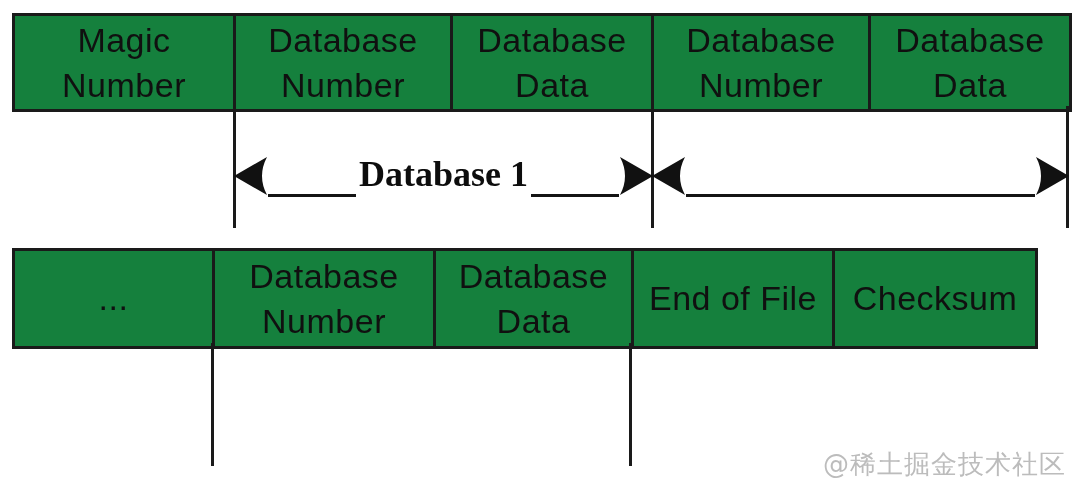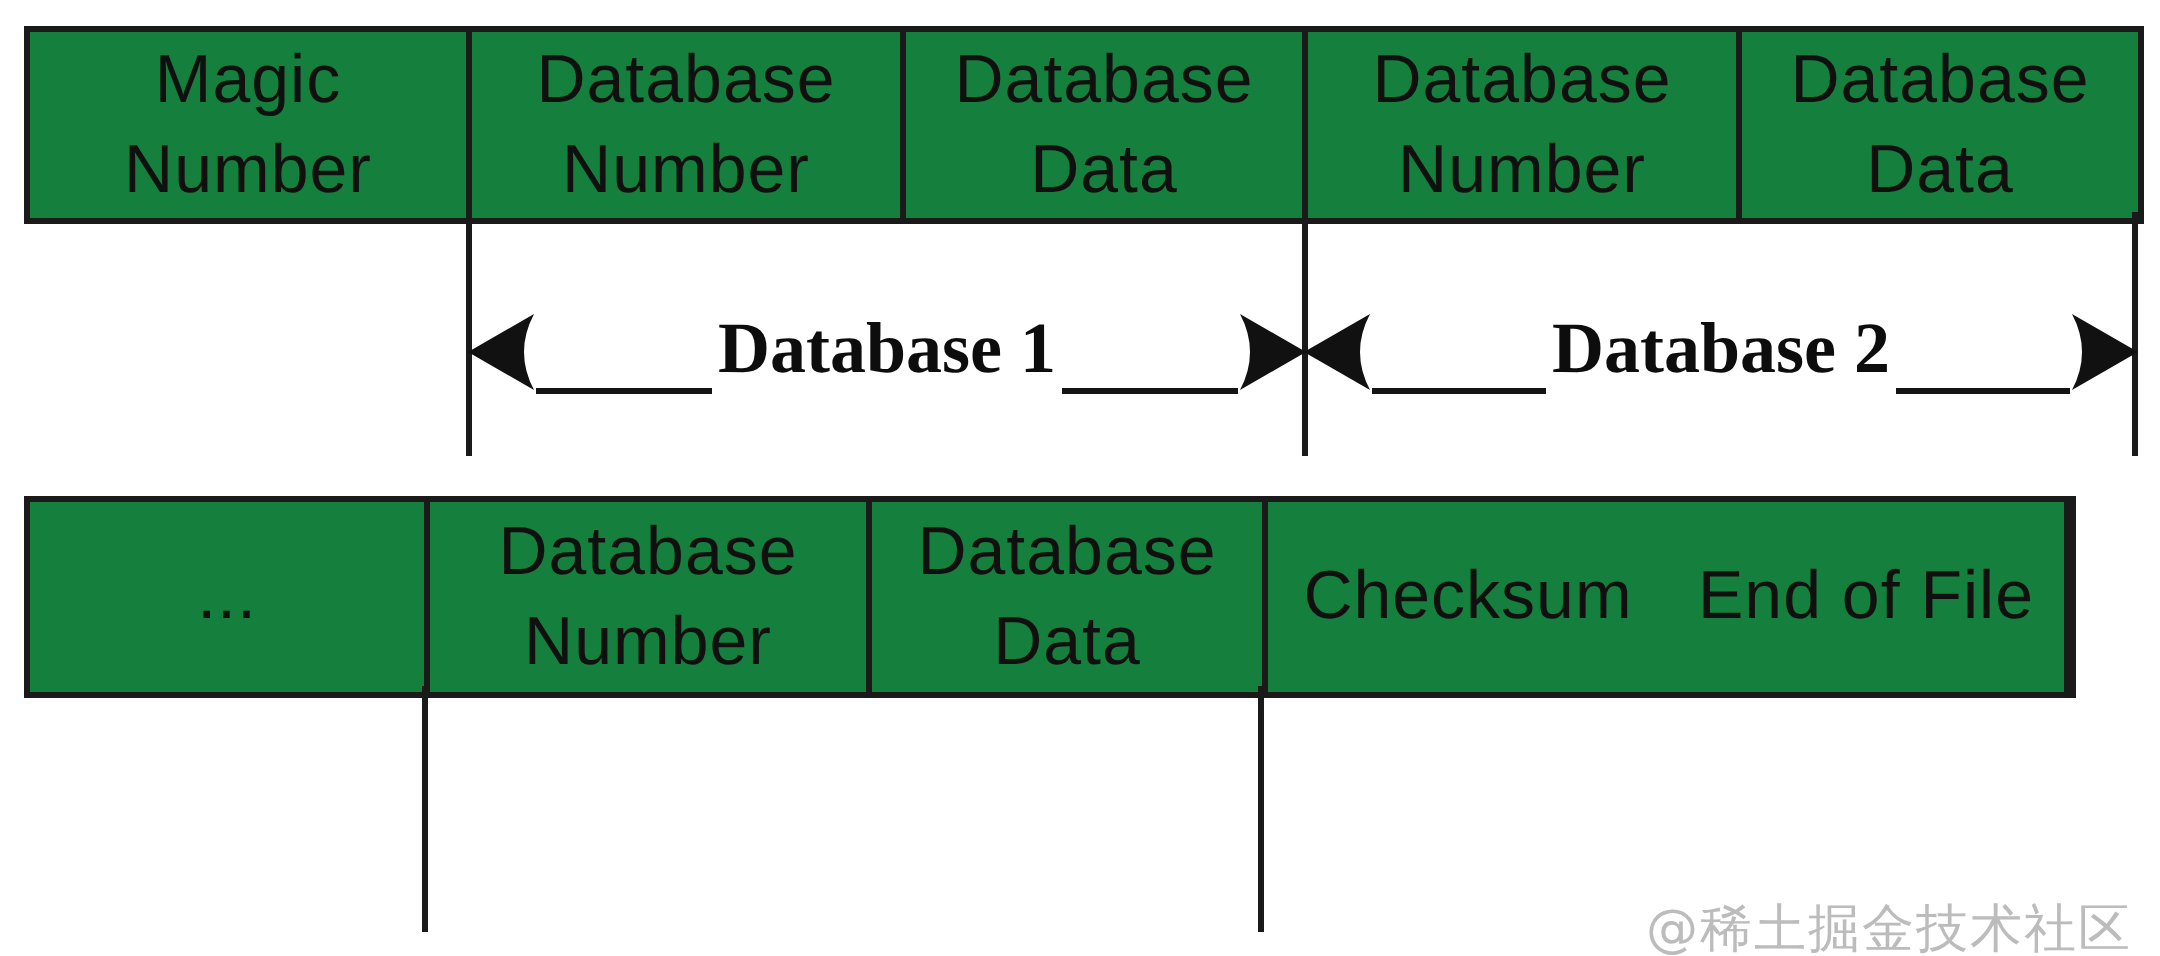--- a/index.html
+++ b/index.html
@@ -75,44 +75,43 @@
     <svg class="head" width="34" height="42" viewBox="0 0 34 42">
       <path d="M 34 21 L 1 2 Q 11 21 1 40 Z" fill="#111"></path>
     </svg>
   </div>
 
   <div class="spanarrow" style="left:652px;width:417px;top:153px;">
     <svg class="head" width="34" height="42" viewBox="0 0 34 42">
       <path d="M 0 21 L 33 2 Q 23 21 33 40 Z" fill="#111"></path>
     </svg>
     <div class="shaft"></div>
-    <span class="spanlabel">Database 2</span>
     <div class="shaft"></div>
     <svg class="head" width="34" height="42" viewBox="0 0 34 42">
       <path d="M 34 21 L 1 2 Q 11 21 1 40 Z" fill="#111"></path>
     </svg>
   </div>
 
   <div class="rowtable" style="left:12px;top:248px;height:95px;width:1020px;">
     <div class="cell" style="width:200px;">
       <span>...</span>
     </div>
     <div class="cell" style="width:221px;">
       <span>Database</span>
       <span>Number</span>
     </div>
     <div class="cell" style="width:198px;">
       <span>Database</span>
       <span>Data</span>
     </div>
+    <div class="cell" style="width:201px;">
+      <span>End of File</span>
+    </div>
     <div class="cell last" style="width:200px;">
       <span>Checksum</span>
-    </div>
-    <div class="cell" style="width:201px;">
-      <span>End of File</span>
     </div>
   </div>
 
   <div class="leader" style="left:211px;top:343px;height:123px;"></div>
   <div class="leader" style="left:629px;top:343px;height:123px;"></div>
 
 
   <div class="watermark">@稀土掘金技术社区</div>
 
 </div>

